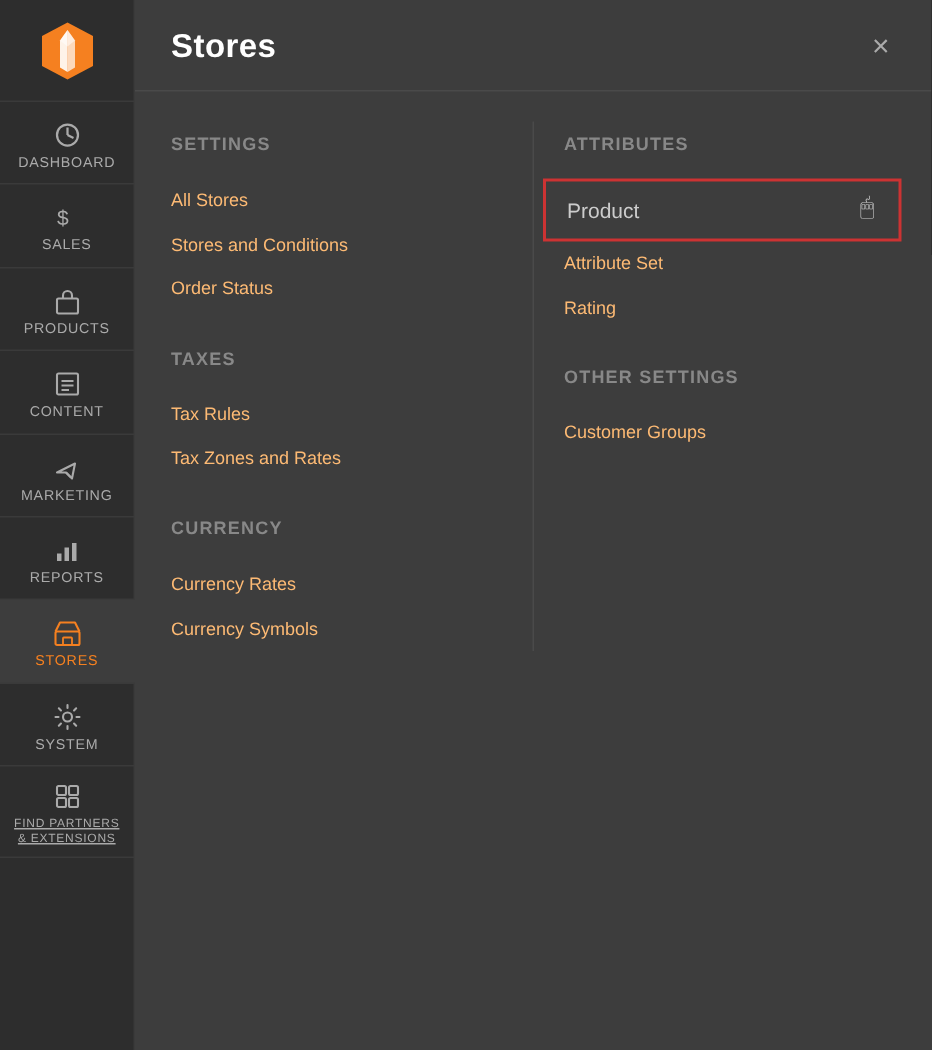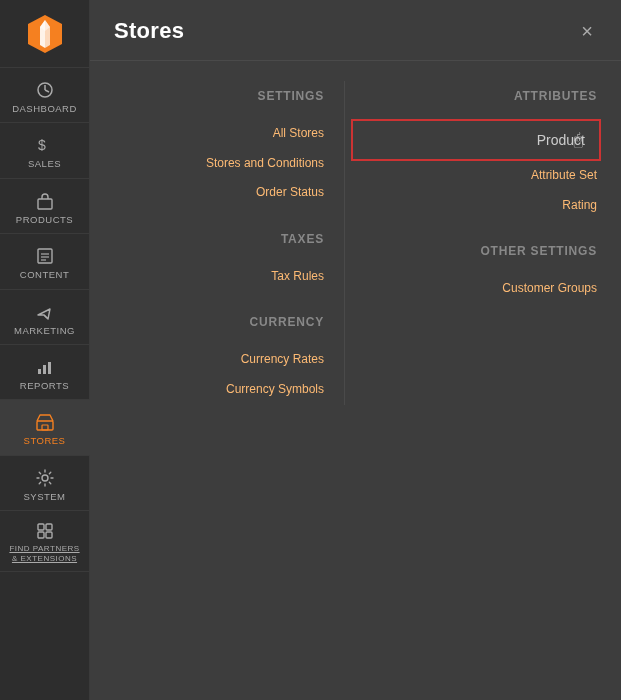--- a/index.html
+++ b/index.html
@@ -100,22 +100,21 @@
       font-size: 20px;
       cursor: pointer;
       line-height: 1;
       padding: 2px 4px;
     }
 
     
     .panel-content {
       display: flex;
       padding: 20px 24px 20px 24px;
-      gap: 0;
-      text-align: right;
+      gap: 11px;
     }
 
     .left-col {
       width: 230px;
       padding-right: 20px;
     }
 
     .right-col {
       flex: 1;
       padding-left: 20px;
@@ -280,20 +279,21 @@
 
     <div class="left-col">
 
       <div class="section-heading">Settings</div>
       <a class="menu-item">All Stores</a>
       <a class="menu-item">Stores and Conditions</a>
       <a class="menu-item">Order Status</a>
 
       <div class="section-heading section-gap">Taxes</div>
       <a class="menu-item">Tax Rules</a>
+      <a class="menu-item">Tax Zones and Rates</a>
 
       <div class="section-heading section-gap">Currency</div>
       <a class="menu-item">Currency Rates</a>
       <a class="menu-item">Currency Symbols</a>
     </div>
 
     <div class="right-col">
 
       <div class="section-heading">Attributes</div>
       <a class="menu-item highlighted" style="display:block;border:2px solid #cc3333;padding:10px 14px;margin-left:-14px;margin-right: -4px;color:#ccc;cursor:pointer;position:relative;">Product

